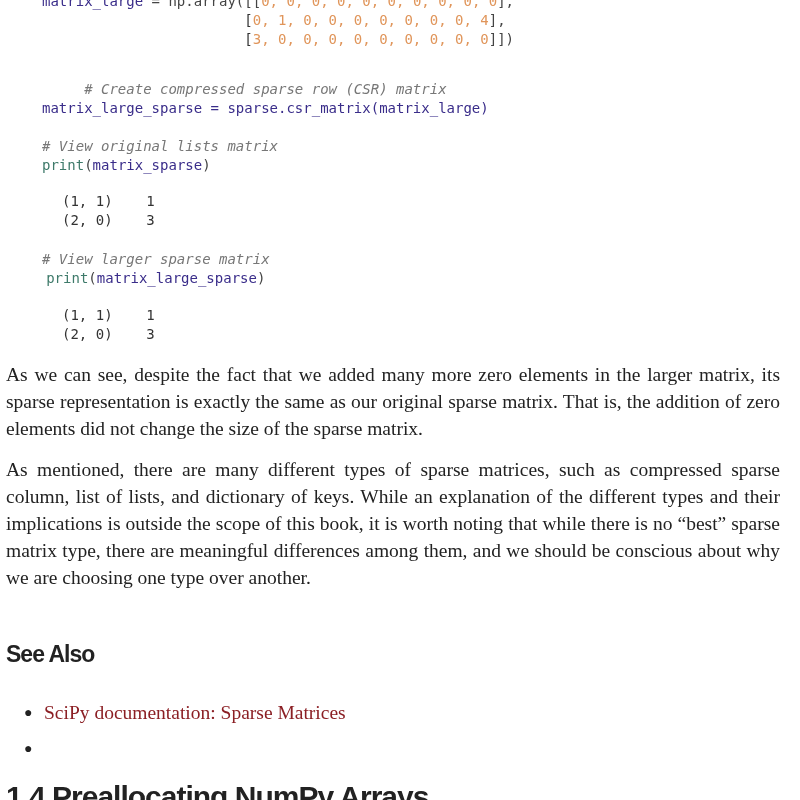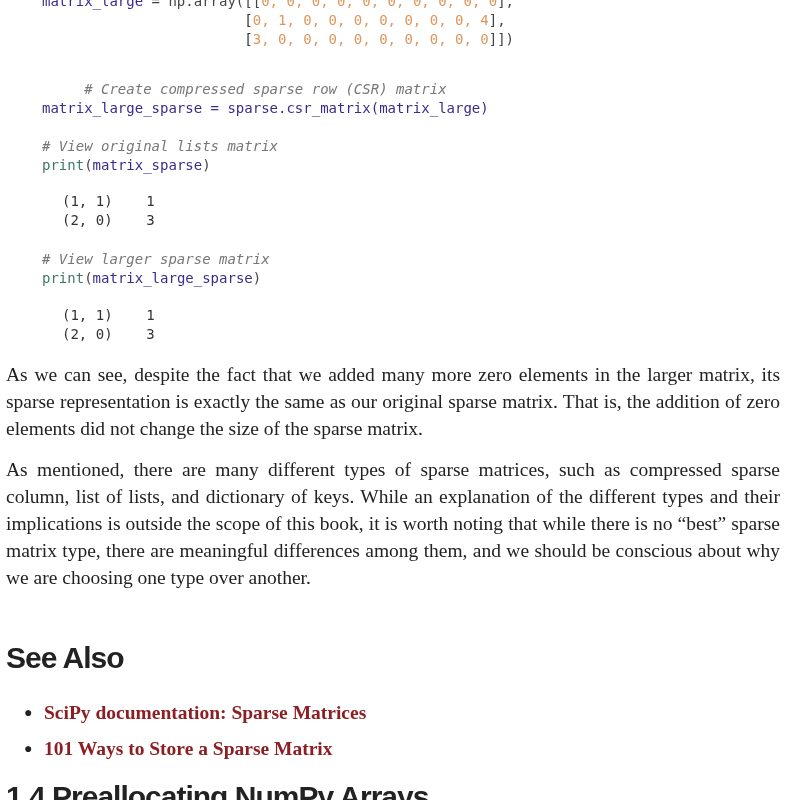--- a/index.html
+++ b/index.html
@@ -16,59 +16,58 @@
   .f { color: #3e7a6a; margin-top: 8px; }
   .o { color: #444; }
   .prose {
     position: absolute; left: 6px; width: 774px;
     font-family: "Liberation Serif", serif; font-size: 19.5px; line-height: 27px;
     color: #222; text-align: justify; margin: 0;
   }
   .h2 {
     position: absolute; left: 6px;
     font-family: "Liberation Sans", sans-serif; font-weight: bold;
-    font-size: 30px; letter-spacing: -1px; color: #222; margin: 0;
+    font-size: 23px; letter-spacing: -1px; color: #222; margin: 0;
   }
   .links { position: absolute; left: 24px; top: 695px; margin: 0; padding: 0; list-style: none;
     font-family: "Liberation Serif", serif; font-size: 19.5px; }
   .links li { height: 36px; display: flex; align-items: center; }
   .bullet { width: 20px; color: #222; font-size: 14px; }
-  .links a { color: #8b1f24; text-decoration: none; font-weight: bold; }
+  .links a { color: #8b1f24; text-decoration: none; }
 </style>
 </head>
 <body>
 
 <div class="code" style="top:-8px;"><span class="v">matrix_large</span><span class="o"> = np.array([[</span><span class="n">0, 0, 0, 0, 0, 0, 0, 0, 0, 0</span><span class="o">],</span>
 <span>                        [</span><span class="n">0, 1, 0, 0, 0, 0, 0, 0, 0, 4</span><span class="o">],</span>
 <span>                        [</span><span class="n">3, 0, 0, 0, 0, 0, 0, 0, 0, 0</span><span class="o">]])</span></div>
 
 <div class="code" style="top:80px;text-align:center;"><span class="c"># Create compressed sparse row (CSR) matrix</span>
 <span class="v">matrix_large_sparse = sparse.csr_matrix(matrix_large)</span></div>
 
 <div class="code" style="top:137px;"><span class="c"># View original lists matrix</span>
 <span class="f">print</span><span class="o">(</span><span class="v">matrix_sparse</span><span class="o">)</span></div>
 
 <div class="code" style="top:192px; left:62px;"><span>(1, 1)    1</span>
 <span>(2, 0)    3</span></div>
 
-<div class="code" style="top:250px;"><span class="c"># View larger sparse matrix</span>
+<div class="code" style="top:250px;text-align:center;"><span class="c"># View larger sparse matrix</span>
 <span class="f">print</span><span class="o">(</span><span class="v">matrix_large_sparse</span><span class="o">)</span></div>
 
 <div class="code" style="top:306px; left:62px;"><span>(1, 1)    1</span>
 <span>(2, 0)    3</span></div>
 
 <p class="prose" style="top:361px;font-family:Liberation Serif, serif;">As we can see, despite the fact that we added many more zero elements in the larger matrix, its sparse representation is exactly the same as our original sparse matrix. That is, the addition of zero elements did not change the size of the sparse matrix.</p>
 <p class="prose" style="top:456px;">As mentioned, there are many different types of sparse matrices, such as compressed sparse column, list of lists, and dictionary of keys. While an explanation of the different types and their implications is outside the scope of this book, it is worth noting that while there is no “best” sparse matrix type, there are meaningful differences among them, and we should be conscious about why we are choosing one type over another.</p>
 
 <h2 class="h2" style="top:641px;">See Also</h2>
 
 <ul class="links">
   <li>
       <span class="bullet">●</span>
       <a>SciPy documentation: Sparse Matrices</a>
     </li>
   <li>
       <span class="bullet">●</span>
-      <a>101 Ways to Store a Sparse Matrix</a>
     </li>
 </ul>
 
 <h2 class="h2" style="top:780px; font-size:30px;">1.4 Preallocating NumPy Arrays</h2>
 
 </body></html>

